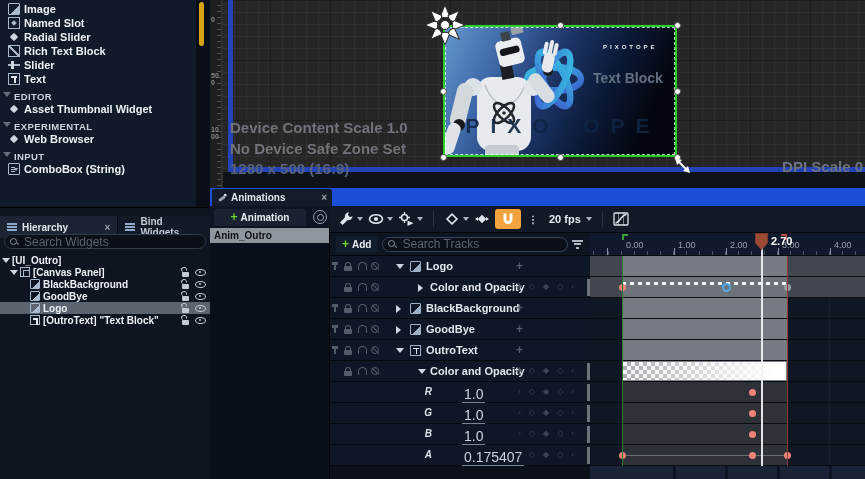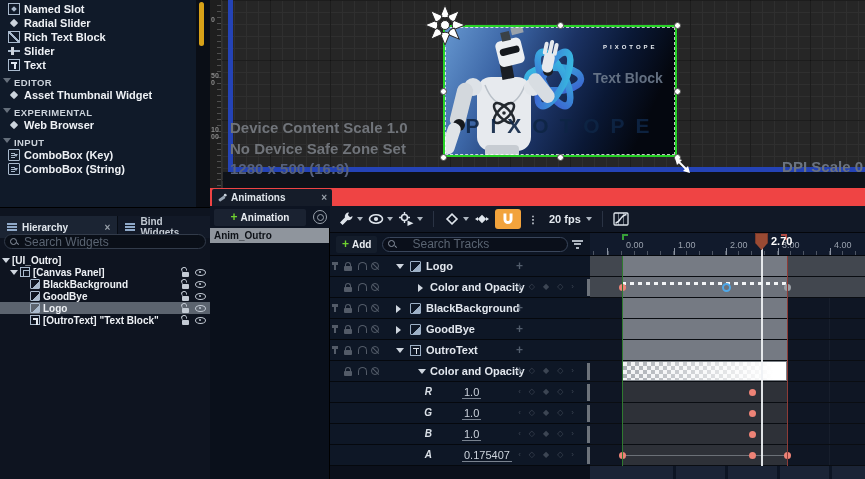--- a/index.html
+++ b/index.html
@@ -60,21 +60,21 @@
   #ovl-res{color:#57627e;}
   #ovl-dpi{right:2px;top:158px;color:#6b7380;}
 
   #sel-image{position:absolute;left:233px;top:25px;width:234px;height:132px;border:2px solid #27d327;background:#0a1630;}
   #sel-dash{position:absolute;inset:0;border:1px dashed rgba(255,255,255,.75);pointer-events:none;}
   .handle{position:absolute;width:7px;height:7px;background:#fff;border:1px solid #4a4a4a;border-radius:50%;}
   #anchor{position:absolute;left:212px;top:2px;width:46px;height:46px;}
   #resize-cursor{position:absolute;left:463px;top:156px;width:20px;height:20px;}
 
   
-  #bottom-tabbar{left:210px;top:188px;width:655px;height:18px;background:#ef4444;}
+  #bottom-tabbar{left:210px;top:188px;width:655px;height:18px;background:#1d4ed8;}
   #anim-tab{position:absolute;left:2px;top:1px;width:120px;height:17px;background:#151c29;display:flex;align-items:center;padding:0 5px;border-radius:2px 2px 0 0;}
   #anim-tab .tab-label{font-size:10px;font-weight:700;color:#dfe5eb;flex:1;margin-left:4px;}
   .close-x{font-size:10px;font-weight:700;color:#9aa2ab;}
   #anim-panel{left:210px;top:206px;width:120px;height:273px;background:#0a101b;border-right:1px solid #000;}
   #anim-toolbar{position:absolute;left:0;top:0;width:120px;height:22px;background:#0d1422;display:flex;align-items:center;}
   #add-anim-btn{margin-left:4px;width:92px;height:17px;background:#1a2231;border-radius:2px;display:flex;align-items:center;justify-content:center;gap:3px;}
   #add-anim-btn .plus{color:#6fd12f;font-weight:700;font-size:12px;line-height:10px;}
   #add-anim-btn .lbl{color:#e8ecf1;font-weight:700;font-size:10px;}
   #anim-search{position:absolute;right:3px;top:4px;width:14px;height:14px;border:1.5px solid #9aa2ac;border-radius:50%;}
   #anim-search::after{content:"";position:absolute;left:3px;top:3px;width:5px;height:5px;border:1.2px solid #9aa2ac;border-radius:50%;}
@@ -89,21 +89,21 @@
   #magnet-btn{width:26px;height:20px;background:#f2a33c;border-radius:3px;display:flex;align-items:center;justify-content:center;}
   #magnet-dots{color:#cfd5dc;font-size:10px;font-weight:700;letter-spacing:0;margin-left:2px;}
   #fps{display:flex;align-items:center;gap:4px;margin-left:6px;}
   #fps .fps-label{font-size:11px;font-weight:600;color:#e4e9ef;}
 
   
   #track-header{left:330px;top:233px;width:260px;height:23px;background:#0d1523;border-bottom:1px solid #04060b;display:flex;align-items:center;}
   #add-track-btn{margin-left:6px;height:17px;padding:0 6px;background:#141d2b;border-radius:2px;display:flex;align-items:center;gap:3px;}
   #add-track-btn .plus{color:#6fd12f;font-weight:700;font-size:12px;line-height:10px;}
   #add-track-btn .lbl{color:#e8ecf1;font-weight:700;font-size:10px;}
-  #track-search{margin-left:5px;width:186px;height:15px;background:#0a0f1a;border:1px solid #39455a;border-radius:8px;display:flex;align-items:center;padding:0 5px;gap:14px;}
+  #track-search{margin-left:5px;width:186px;height:15px;background:#0a0f1a;border:1px solid #39455a;border-radius:8px;display:flex;align-items:center;padding:0 5px;gap:4px;}
   .mag{width:8px;height:8px;position:relative;flex:none;}
   .mag::before{content:"";position:absolute;left:0;top:0;width:5px;height:5px;border:1.3px solid #8a93a1;border-radius:50%;}
   .mag::after{content:"";position:absolute;left:5.5px;top:5.5px;width:3px;height:1.4px;background:#8a93a1;transform:rotate(45deg);}
   .search-input{background:transparent;border:none;outline:none;color:#dfe5eb;font-size:12px;width:100%;font-family:inherit;}
   .search-input::placeholder{color:#5a6472;}
   #filter-ic{margin-left:4px;width:11px;height:9px;background:
      linear-gradient(#aeb6c0 0 0) top/11px 2px no-repeat,
      linear-gradient(#aeb6c0 0 0) center/7px 2px no-repeat,
      linear-gradient(#aeb6c0 0 0) bottom/3px 2px no-repeat;}
 
@@ -124,21 +124,21 @@
   .rowplus::before{content:"+";}
   .knav{position:absolute;right:14px;top:5px;font-size:8px;color:#3c4553;letter-spacing:2px;white-space:nowrap;}
   .knav::before{content:"\2039\2002\25C7\2002\25C6\2002\25C7\2002\203A";}
   .split::after{content:"";position:absolute;right:0;top:2px;width:3px;height:17px;background:#6d737b;}
   .wic{position:absolute;top:5px;width:11px;height:11px;}
   .wic-image{border:1px solid #9db0c6;border-radius:1px;background:linear-gradient(135deg,transparent 58%,#9db0c6 58%);}
   .wic-textt{border:1px solid #9db0c6;}
   .wic-textt::before{content:"";position:absolute;left:1.5px;right:1.5px;top:1.5px;height:1.6px;background:#dde4ec;}
   .wic-textt::after{content:"";position:absolute;left:4.5px;top:1.5px;width:1.6px;height:6.5px;background:#dde4ec;}
   .chletter{position:absolute;left:88px;top:4px;width:14px;text-align:right;font-size:10px;font-weight:700;font-style:italic;color:#dbe1e8;}
-  .chvalue{position:absolute;left:132px;top:4px;font-size:11px;color:#ccd3dc;border-bottom:1px solid #79828f;padding:0 2px;}
+  .chvalue{position:absolute;left:132px;top:4px;font-size:14px;color:#ccd3dc;border-bottom:1px solid #79828f;padding:0 2px;}
   #track-bottom{left:330px;top:466px;width:260px;height:13px;background:#0b101b;}
 
   
   #timeline{left:590px;top:233px;width:275px;height:246px;background:#0f1624;overflow:hidden;}
   #tl-cols{position:absolute;left:0;top:0;width:275px;height:233px;
     background:linear-gradient(90deg,transparent 0 83px,rgba(255,255,255,.035) 83px 84px,transparent 84px 135px,rgba(255,255,255,.035) 135px 136px,transparent 136px 187px,rgba(255,255,255,.035) 187px 188px,transparent 188px 239px,rgba(255,255,255,.035) 239px 240px,transparent 240px);}
   #ruler{position:absolute;left:0;top:0;width:275px;height:23px;background:#111a2c;border-bottom:1px solid #05080d;
     background-image:
       repeating-linear-gradient(90deg,transparent 0 12px,#4d5563 12px 13px),
       repeating-linear-gradient(90deg,transparent 0 51px,#8a92a0 51px 52px);
@@ -193,20 +193,24 @@
   .lock2::before{content:"";position:absolute;left:0;top:0;width:4px;height:4px;border:1.2px solid #c3cad4;border-bottom:none;border-radius:3px 3px 0 0;transform:rotate(-18deg);}
   .lock2::after{content:"";position:absolute;left:1px;bottom:0;width:7px;height:5px;background:#c3cad4;border-radius:1px;}
 </style>
 </head>
 <body>
 
 <div id="app">
 
   <div id="palette" class="abs">
     <div class="prow">
+        <span class="pic pic-image"></span>
+        <span class="plabel">Image</span>
+      </div>
+    <div class="prow">
         <span class="pic pic-namedslot"></span>
         <span class="plabel">Named Slot</span>
       </div>
     <div class="prow">
         <span class="pic pic-diamond"></span>
         <span class="plabel">Radial Slider</span>
       </div>
     <div class="prow">
         <span class="pic pic-richtext"></span>
         <span class="plabel">Rich Text Block</span>
@@ -231,24 +235,20 @@
         <span class="exp exp-d dim"></span>
         <span class="pcat-label">EXPERIMENTAL</span>
       </div>
     <div class="prow">
         <span class="pic pic-diamond"></span>
         <span class="plabel">Web Browser</span>
       </div>
     <div class="pcat">
         <span class="exp exp-d dim"></span>
         <span class="pcat-label">INPUT</span>
-      </div>
-    <div class="prow">
-        <span class="pic pic-combo"></span>
-        <span class="plabel">ComboBox (Key)</span>
       </div>
     <div class="prow">
         <span class="pic pic-combo"></span>
         <span class="plabel">ComboBox (String)</span>
       </div>
   </div>
   <div id="pal-gutter" class="abs">
     <div id="pal-scroll"></div>
   </div>
 

